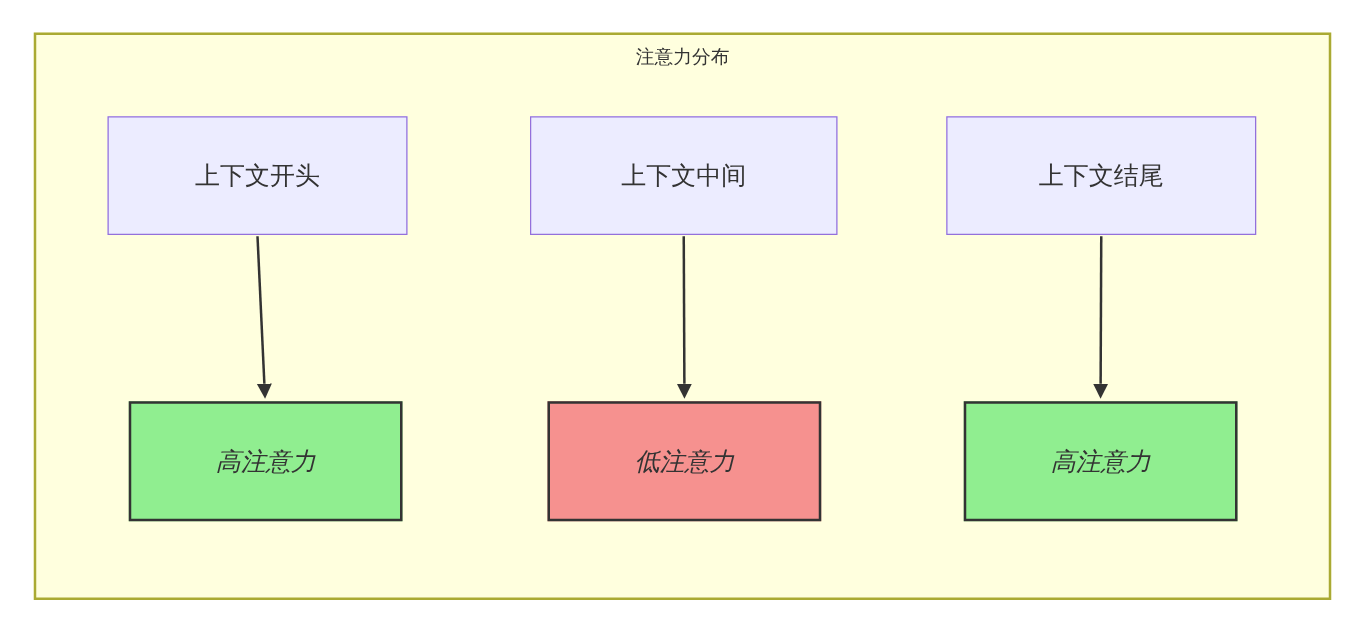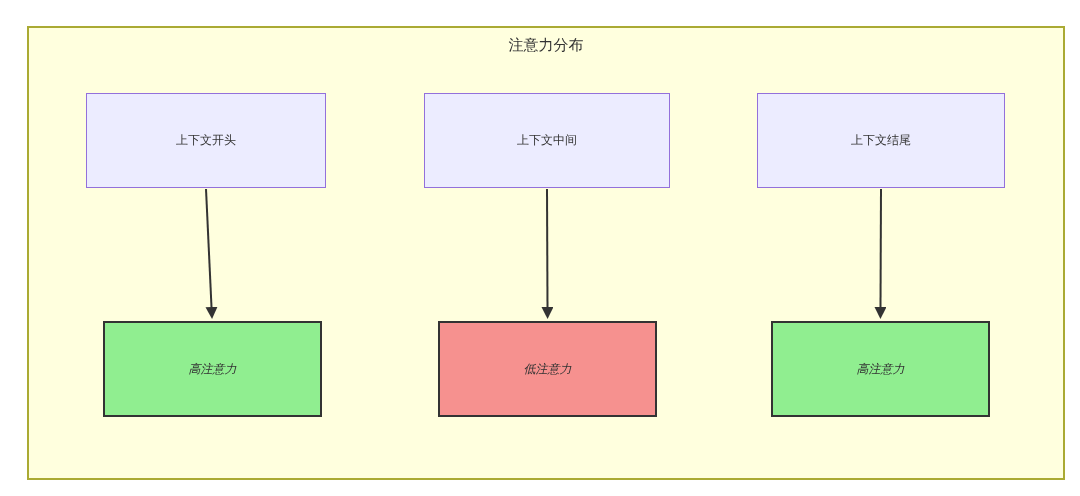--- a/index.html
+++ b/index.html
@@ -33,21 +33,21 @@
     text-align: center;
     font-size: 15px;
     color: var(--text, #333333);
   }
   .node {
     position: absolute;
     box-sizing: border-box;
     display: flex;
     align-items: center;
     justify-content: center;
-    font-size: 12px;
+    font-size: 20px;
     color: var(--text, #333333);
     border-style: solid;
   }
   .node.top-node { border-width: 1.5px; }
   .node.bottom-node { border-width: 2.5px; font-style: italic; }
   .t1 { left: 86px;  top: 93px;  width: 240px; height: 95px; }
   .t2 { left: 424px; top: 93px;  width: 246px; height: 95px; }
   .t3 { left: 757px; top: 93px;  width: 248px; height: 95px; }
   .b1 { left: 103px; top: 321px; width: 219px; height: 96px; }
   .b2 { left: 438px; top: 321px; width: 219px; height: 96px; }

